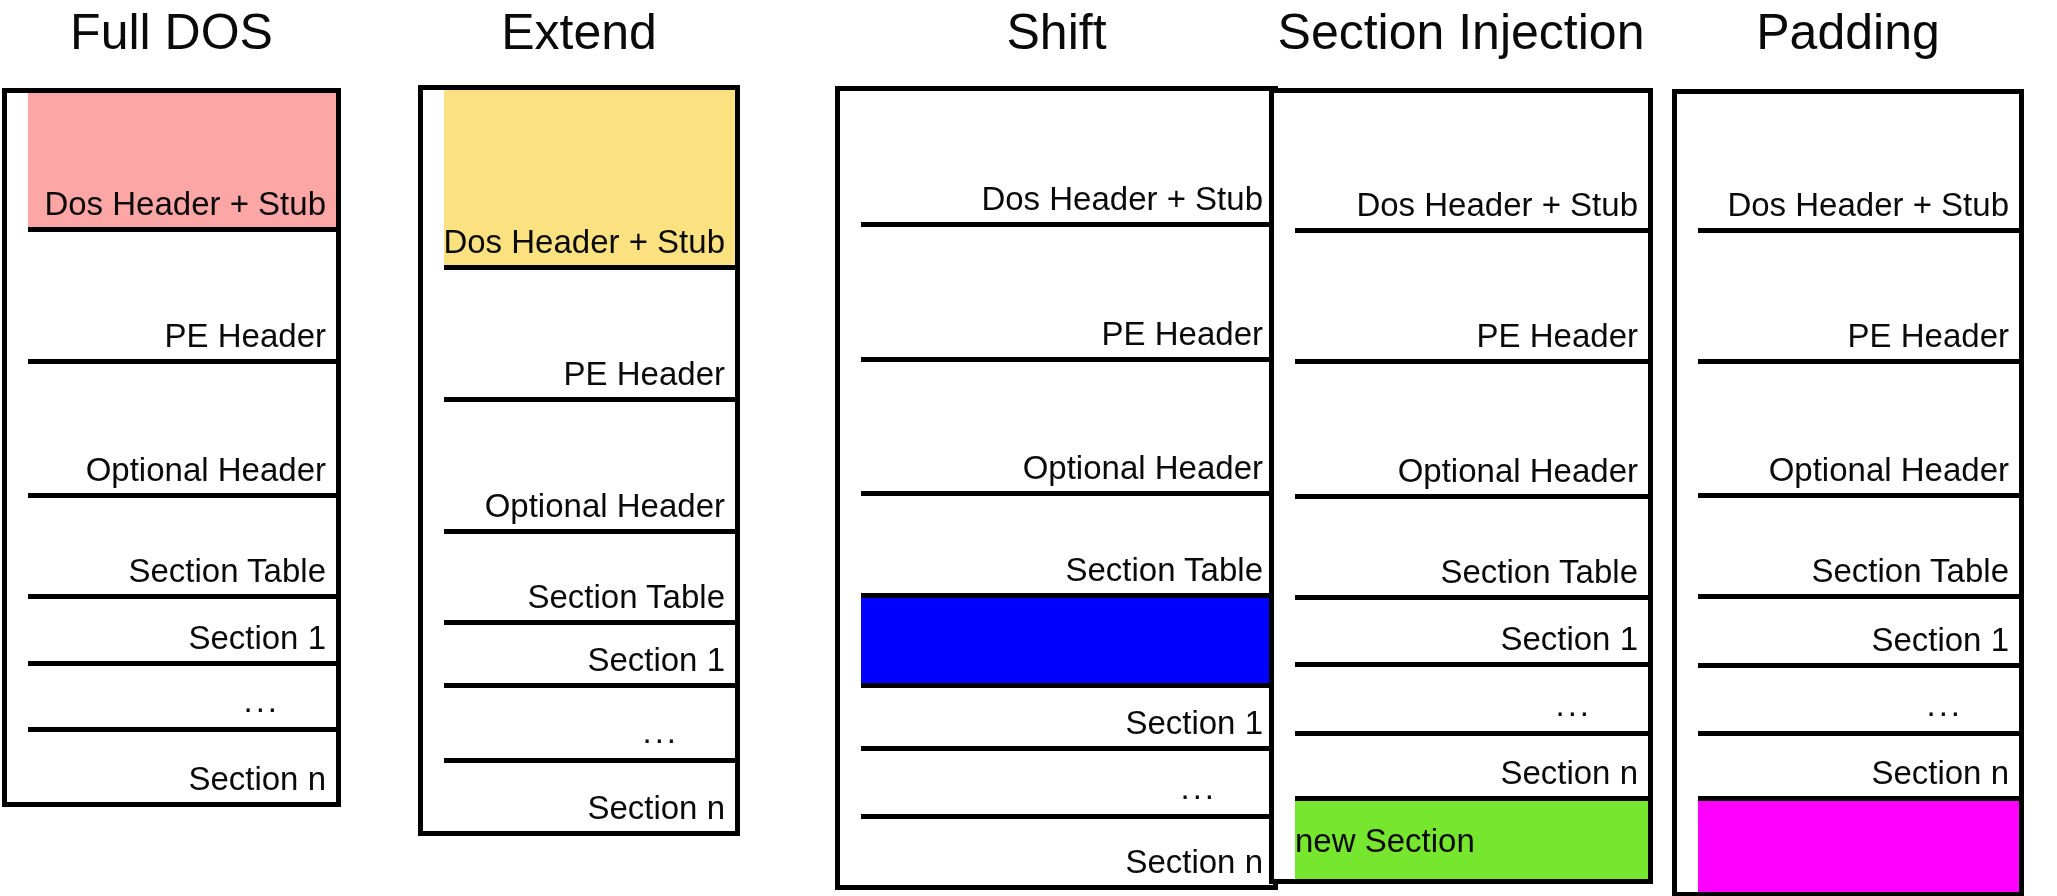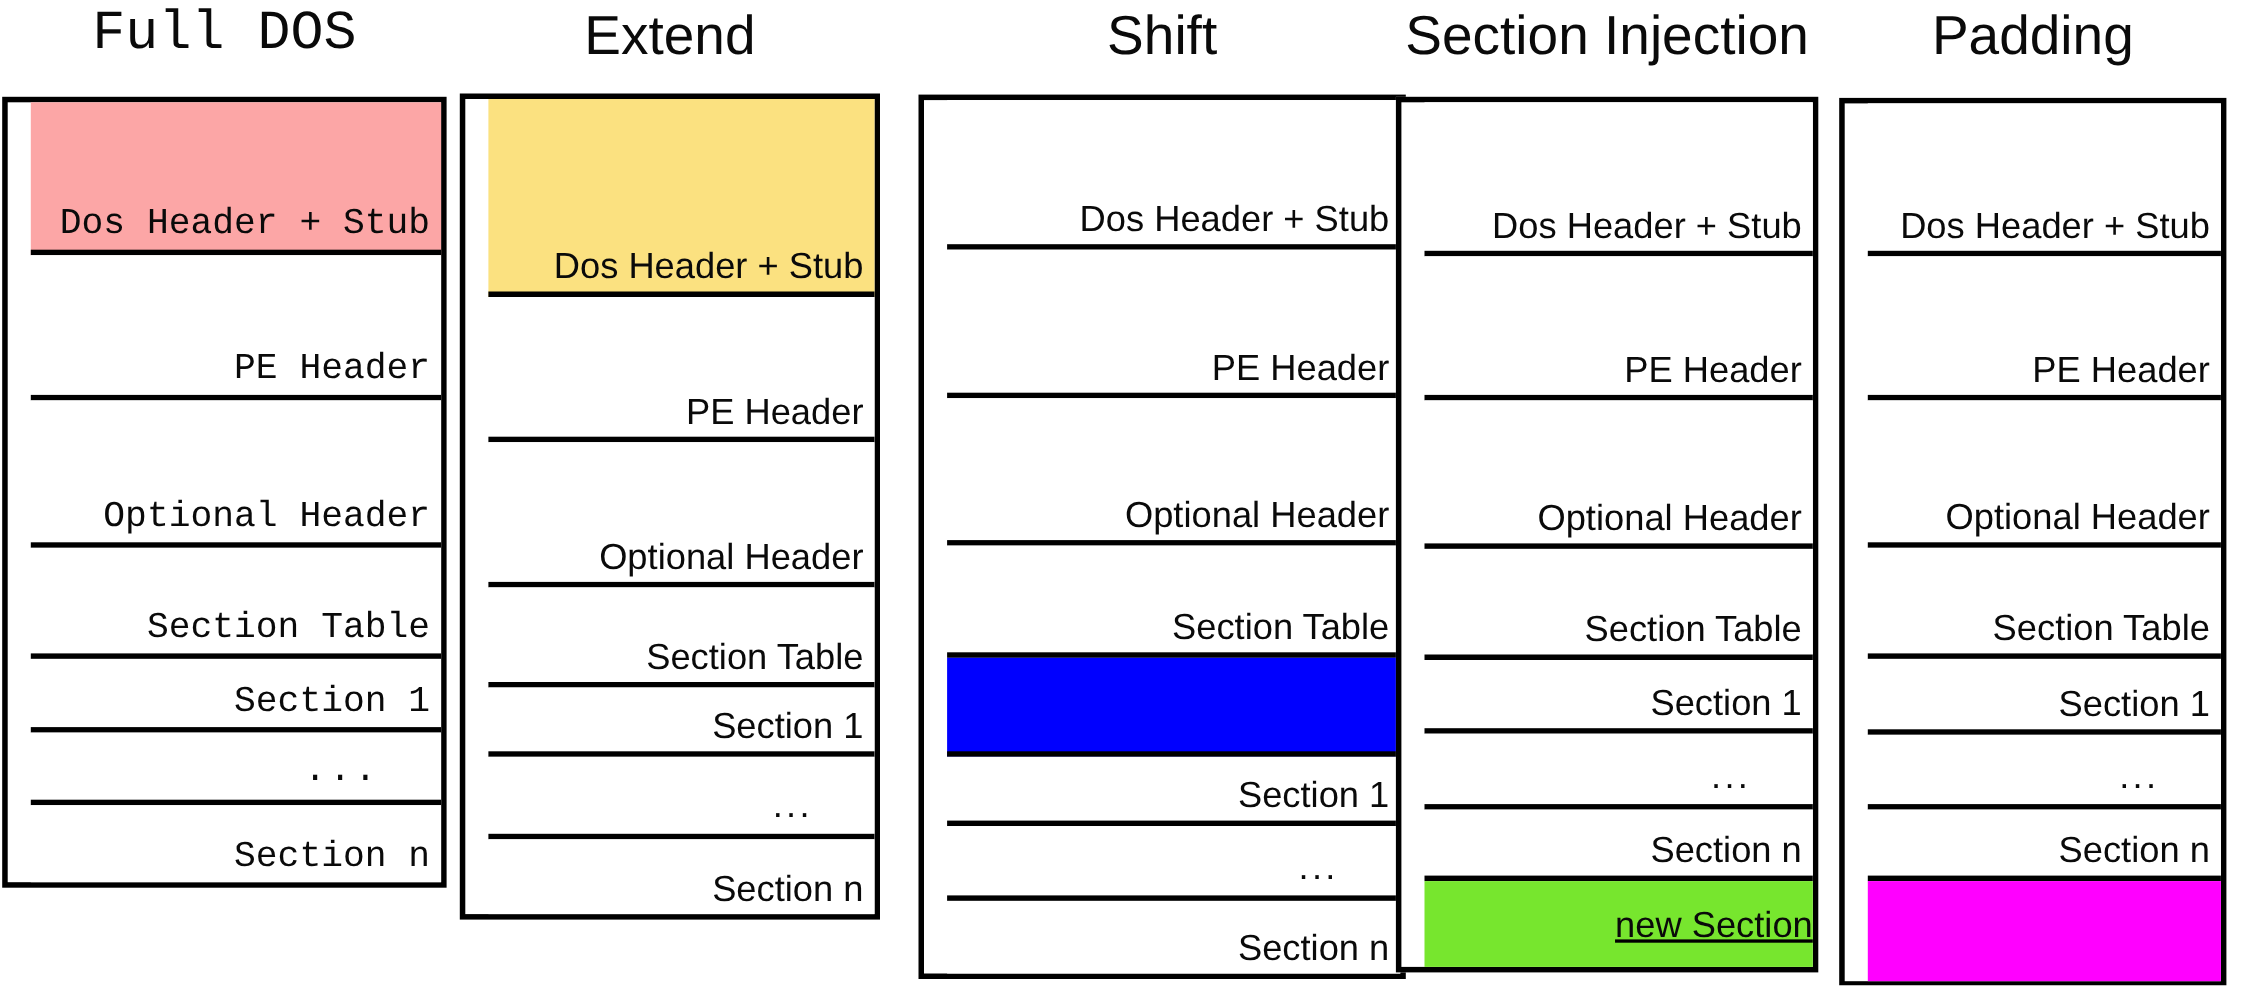--- a/index.html
+++ b/index.html
@@ -60,32 +60,31 @@
     bottom: 7px;
   }
   .align-ellipsis > .segment-label {
     right: 56px;
     bottom: 10px;
     letter-spacing: 3px;
   }
   .align-center {
     display: flex;
     align-items: center;
-    justify-content: flex-end;
-    text-decoration: underline;
+    justify-content: flex-start;
   }
   .align-center > .segment-label {
     position: static;
   }
 </style>
 </head>
 <body>
 
 <div id="diagram">
-  <div class="column-wrap" style="left: 2px; width: 404px; font-family: Liberation Mono, monospace;">
+  <div class="column-wrap" style="left: 2px; width: 339px;">
     <div class="col-title">Full DOS</div>
     <div class="col-box" style="top: 88px;">
         <div class="segment align-right" style="height: 139px; background: rgb(252, 166, 166);">
           <span class="segment-label">Dos Header + Stub</span>
         </div>
         <div class="segment align-right" style="height: 132px; background: rgb(255, 255, 255);">
           <span class="segment-label">PE Header</span>
         </div>
         <div class="segment align-right" style="height: 134px; background: rgb(255, 255, 255);">
           <span class="segment-label">Optional Header</span>
@@ -98,21 +97,21 @@
         </div>
         <div class="segment align-ellipsis" style="height: 66px; background: rgb(255, 255, 255);">
           <span class="segment-label">...</span>
         </div>
         <div class="segment align-right" style="height: 70px; background: rgb(255, 255, 255);">
           <span class="segment-label">Section n</span>
         </div>
       </div>
   </div>
 
-  <div class="column-wrap" style="left: 418px; width: 382px;">
+  <div class="column-wrap" style="left: 418px; width: 322px;">
     <div class="col-title">Extend</div>
     <div class="col-box" style="top: 85px;">
         <div class="segment align-right" style="height: 180px; background: rgb(251, 225, 128);">
           <span class="segment-label">Dos Header + Stub</span>
         </div>
         <div class="segment align-right" style="height: 132px; background: rgb(255, 255, 255);">
           <span class="segment-label">PE Header</span>
         </div>
         <div class="segment align-right" style="height: 132px; background: rgb(255, 255, 255);">
           <span class="segment-label">Optional Header</span>

